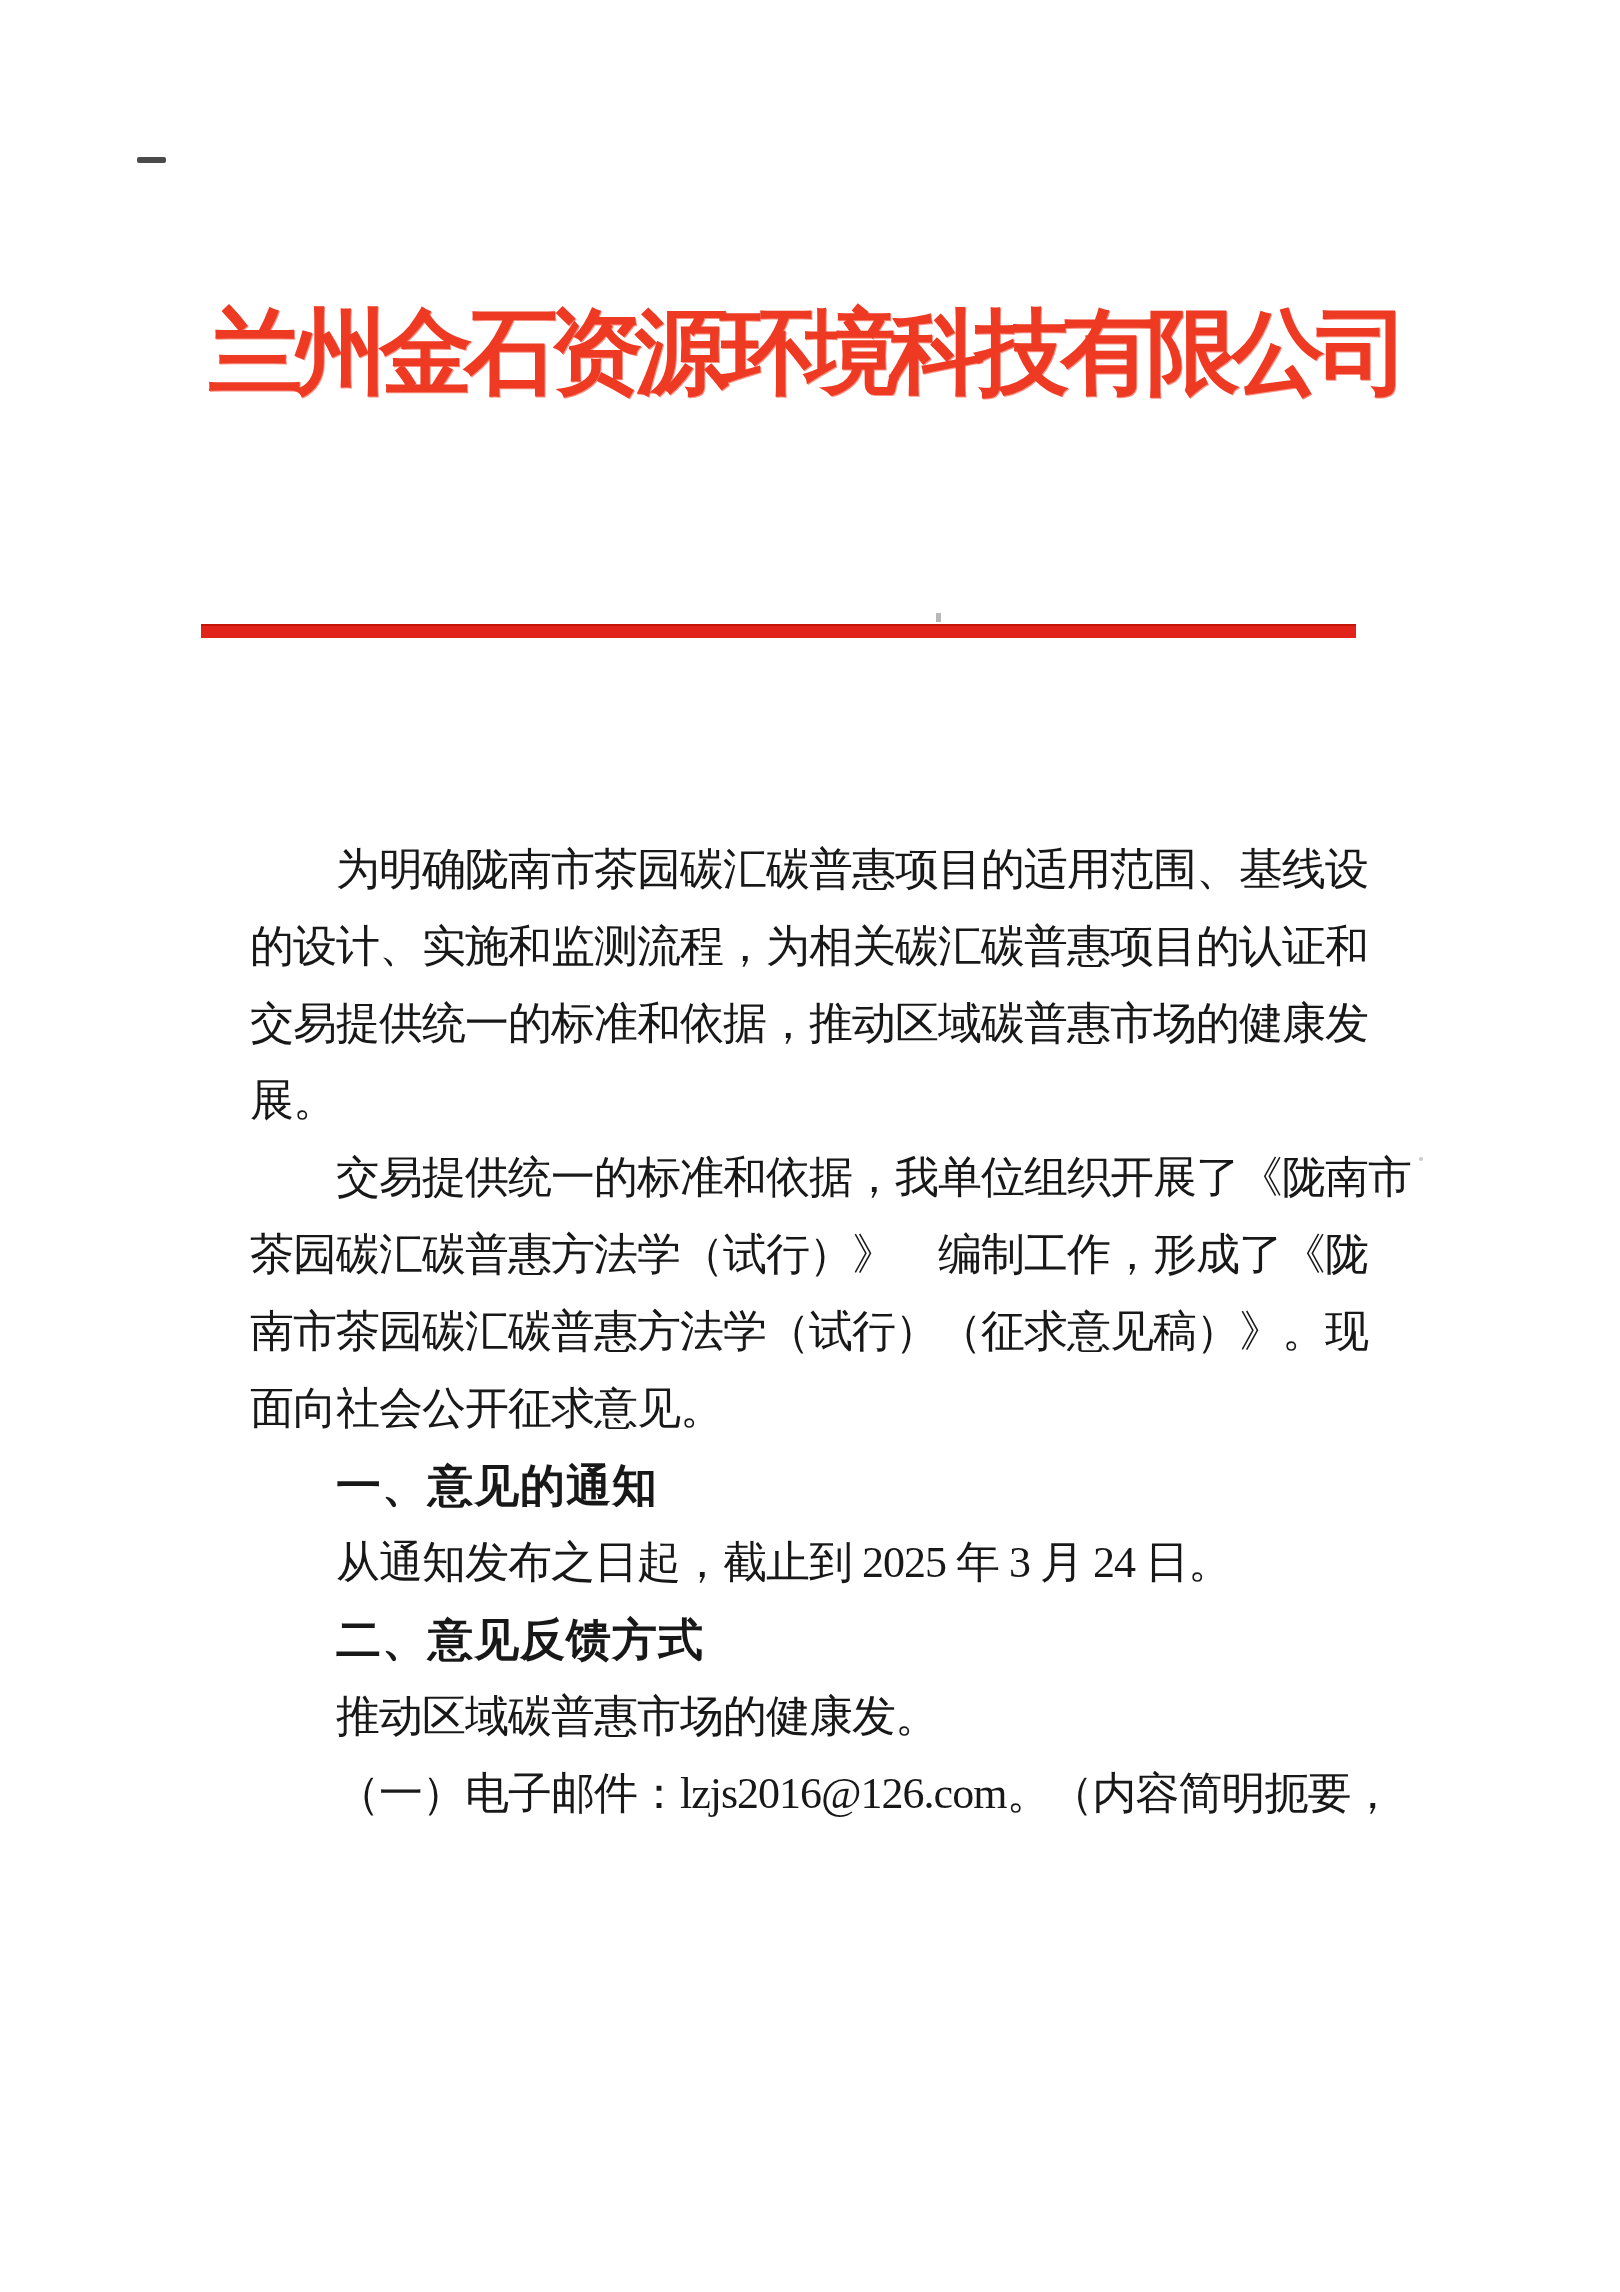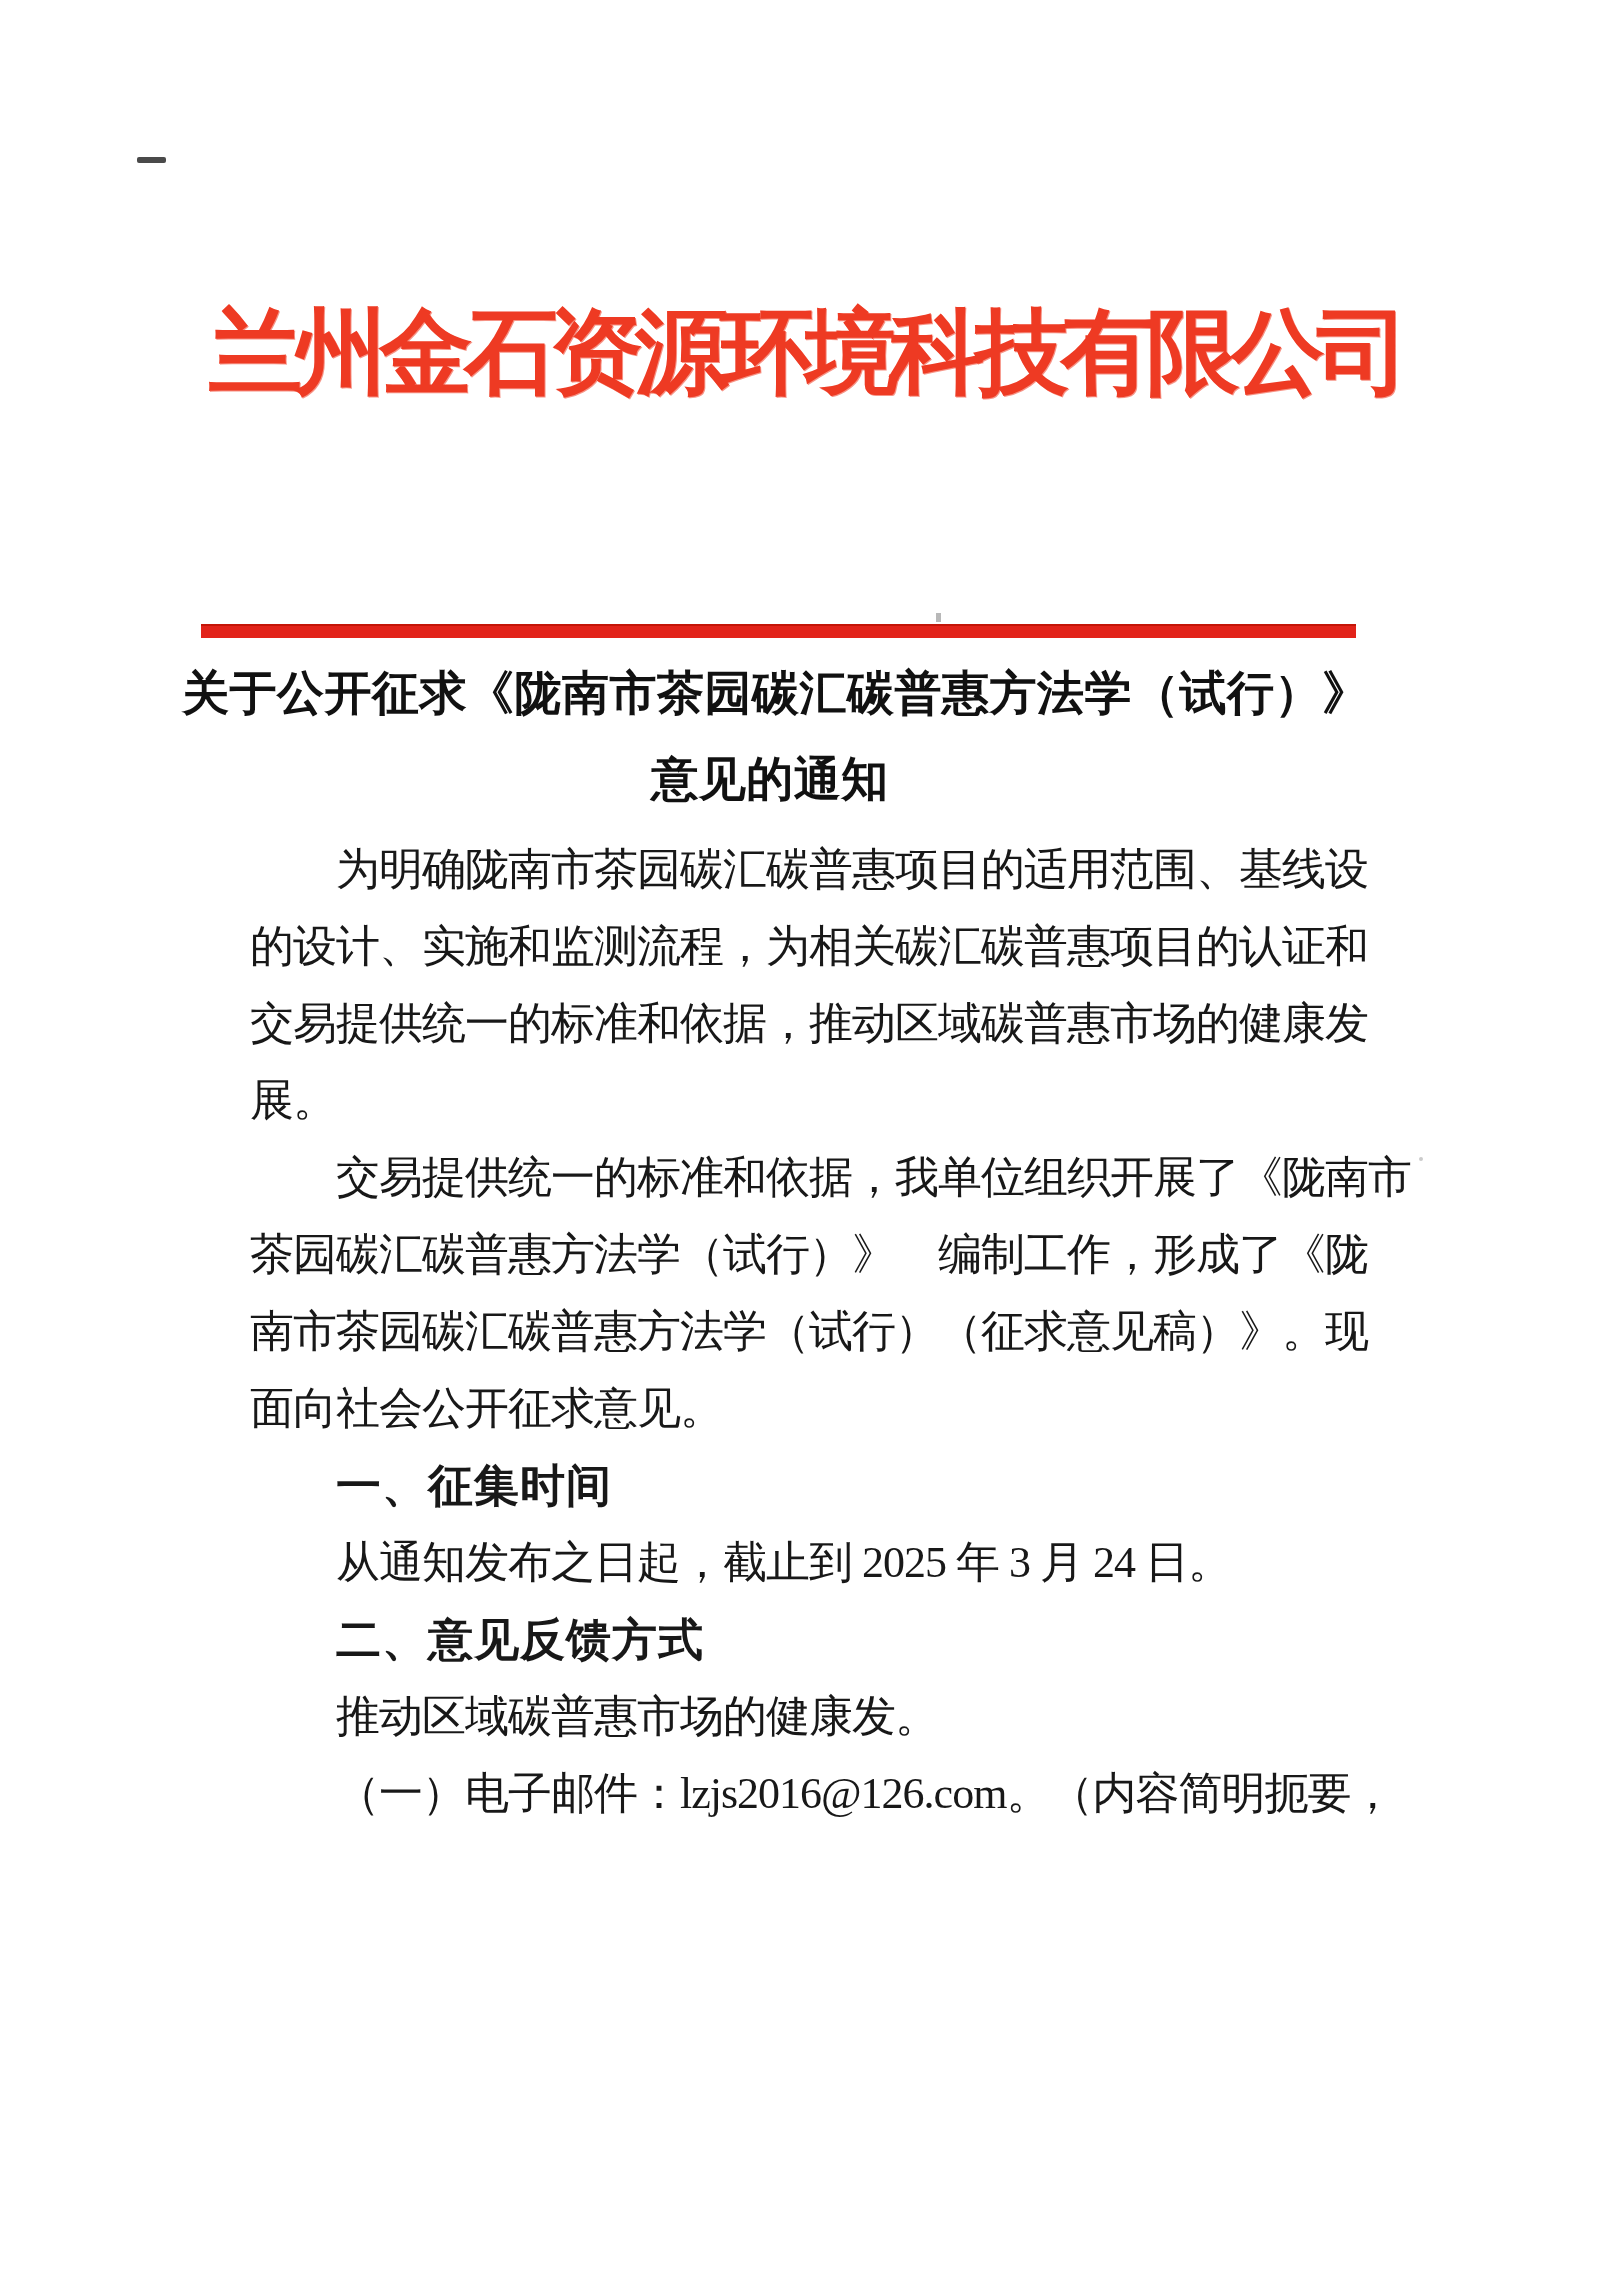--- a/index.html
+++ b/index.html
@@ -107,35 +107,31 @@
 </style>
 </head>
 <body>
 
 <div class="page">
 
   <div class="letterhead">兰州金石资源环境科技有限公司</div>
 
   <div class="red-rule"></div>
 
-  <div class="doc-title">
-    <div>关于公开征求《陇南市茶园碳汇碳普惠方法学（试行）》</div>
-    <div>意见的通知</div>
-  </div>
 
   <div class="doc-body">
     <div class="bline indent">为明确陇南市茶园碳汇碳普惠项目的适用范围、基线设</div>
     <div class="bline">的设计、实施和监测流程，为相关碳汇碳普惠项目的认证和</div>
     <div class="bline">交易提供统一的标准和依据，推动区域碳普惠市场的健康发</div>
     <div class="bline">展。</div>
     <div class="bline indent">交易提供统一的标准和依据，我单位组织开展了《陇南市</div>
     <div class="bline">茶园碳汇碳普惠方法学（试行）》　编制工作，形成了《陇</div>
     <div class="bline">南市茶园碳汇碳普惠方法学（试行）（征求意见稿）》。现</div>
     <div class="bline">面向社会公开征求意见。</div>
-    <div class="bline indent sec-head">一、征集时间</div>
+    <div class="bline indent sec-head">一、意见的通知</div>
     <div class="bline indent">从通知发布之日起，截止到 2025 年 3 月 24 日。</div>
     <div class="bline indent sec-head">二、意见反馈方式</div>
     <div class="bline indent">推动区域碳普惠市场的健康发。</div>
     <div class="bline indent">（一）电子邮件：lzjs2016@126.com。（内容简明扼要，</div>
   </div>
 
   <div class="speck-a"></div>
   <div class="speck-b"></div>
   <div class="speck-c"></div>
 

